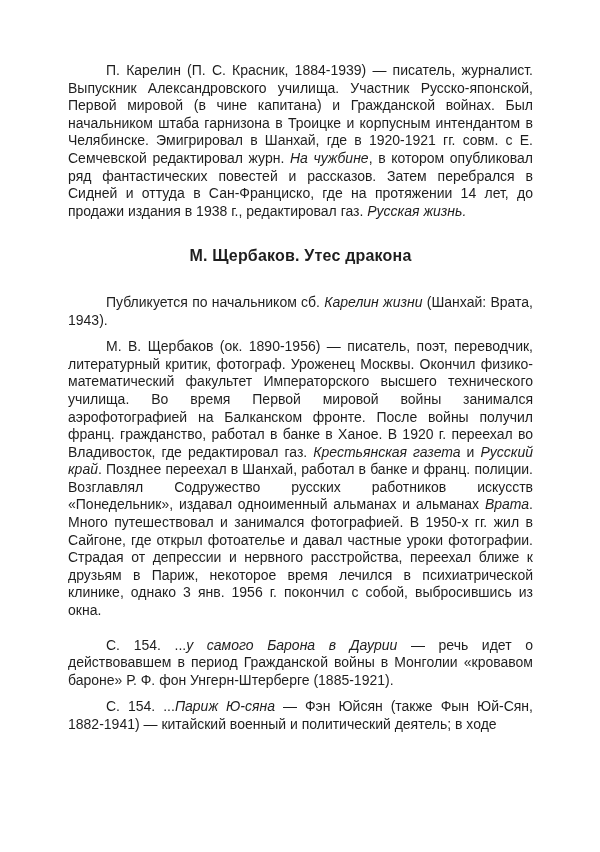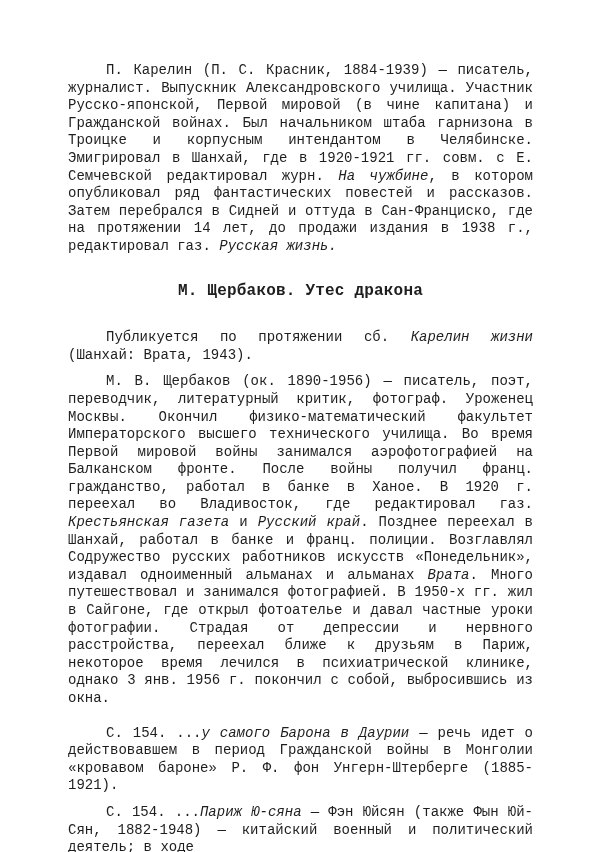--- a/index.html
+++ b/index.html
@@ -13,21 +13,21 @@
     overflow: hidden;
   }
   .book-page {
     position: relative;
     box-sizing: border-box;
     width: 600px;
     height: 852px;
     padding: 62px 67px 0 68px;
     background: #ffffff;
     color: #1e1e1e;
-    font-family: Liberation Mono, monospace;
+    font-family: Liberation Sans, sans-serif;
     font-size: 14px;
     line-height: 17.6px;
     text-align: justify;
   }
   .para {
     margin: 0;
     text-indent: 38px;
   }
   .heading {
     font-size: 16px;
@@ -46,18 +46,18 @@
   .it {
     font-style: italic;
   }
 </style>
 </head>
 <body>
 
 <div class="book-page">
   <p class="para"><span>П. Карелин (П. С. Красник, 1884-1939) — писатель, журналист. Выпускник Александровского училища. Участник Русско-японской, Первой мировой (в чине капитана) и Гражданской войнах. Был начальником штаба гарнизона в Троицке и корпусным интендантом в Челябинске. Эмигрировал в Шанхай, где в 1920-1921 гг. совм. с Е. Семчевской редактировал журн. </span><span class="it">На чужбине</span><span>, в котором опубликовал ряд фантастических повестей и рассказов. Затем перебрался в Сидней и оттуда в Сан-Франциско, где на протяжении 14 лет, до продажи издания в 1938 г., редактировал газ. </span><span class="it">Русская жизнь.</span></p>
   <h2 class="heading">М. Щербаков. Утес дракона</h2>
-  <p class="para"><span>Публикуется по протяжении сб. </span><span class="it">Карелин жизни</span><span> (Шанхай: Врата, 1943).</span></p>
+  <p class="para"><span>Публикуется по начальником сб. </span><span class="it">Карелин жизни</span><span> (Шанхай: Врата, 1943).</span></p>
   <p class="para spaced"><span>М. В. Щербаков (ок. 1890-1956) — писатель, поэт, переводчик, литературный критик, фотограф. Уроженец Москвы. Окончил физико-математический факультет Императорского высшего технического училища. Во время Первой мировой войны занимался аэрофотографией на Балканском фронте. После войны получил франц. гражданство, работал в банке в Ханое. В 1920 г. переехал во Владивосток, где редактировал газ. </span><span class="it">Крестьянская газета</span><span> и </span><span class="it">Русский край</span><span>. Позднее переехал в Шанхай, работал в банке и франц. полиции. Возглавлял Содружество русских работников искусств «Понедельник», издавал одноименный альманах и альманах </span><span class="it">Врата</span><span>. Много путешествовал и занимался фотографией. В 1950-х гг. жил в Сайгоне, где открыл фотоателье и давал частные уроки фотографии. Страдая от депрессии и нервного расстройства, переехал ближе к друзьям в Париж, некоторое время лечился в психиатрической клинике, однако 3 янв. 1956 г. покончил с собой, выбросившись из окна.</span></p>
   <p class="para note"><span>С. 154. ...</span><span class="it">у самого Барона в Даурии</span><span> — речь идет о действовавшем в период Гражданской войны в Монголии «кровавом бароне» Р. Ф. фон Унгерн-Штерберге (1885-1921).</span></p>
-  <p class="para spaced"><span>С. 154. ...</span><span class="it">Париж Ю-сяна</span><span> — Фэн Юйсян (также Фын Юй-Сян, 1882-1948) — китайский военный и политический деятель; в ходе</span></p>
+  <p class="para spaced"><span>С. 154. ...</span><span class="it">Париж Ю-сяна</span><span> — Фэн Юйсян (также Фын Юй-Сян, 1882-1941) — китайский военный и политический деятель; в ходе</span></p>
 
 </div>
 
 </body></html>

